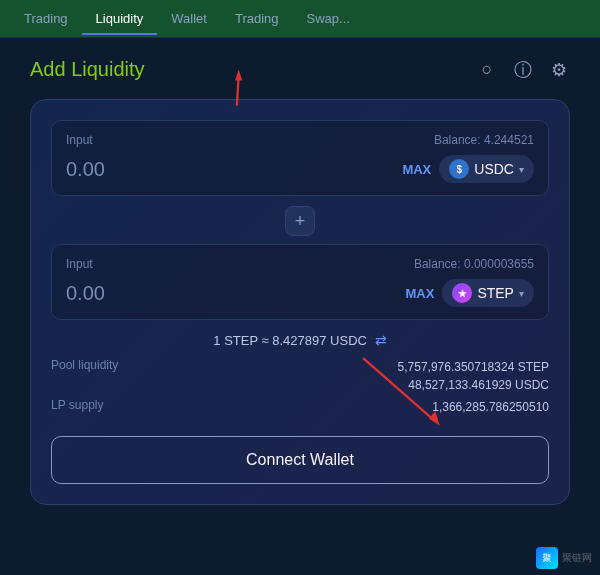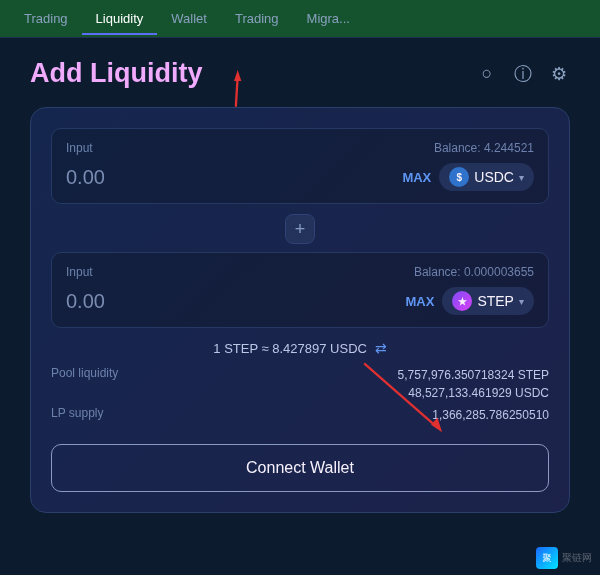--- a/index.html
+++ b/index.html
@@ -58,23 +58,23 @@
     }
 
     
     .title-row {
       display: flex;
       align-items: center;
       justify-content: space-between;
       margin-bottom: 18px;
     }
     .page-title {
-      font-size: 27px;
-      font-weight: bold;
-      color: #f0abfc;
+      font-size: 20px;
+      font-weight: normal;
+      color: #84cc16;
     }
     .title-icons {
       display: flex;
       gap: 14px;
       align-items: center;
     }
     .title-icon {
       width: 22px;
       height: 22px;
       color: #8aa0c0;
@@ -271,21 +271,21 @@
     }
   </style>
 </head>
 <body>
 
 <nav class="navbar">
   <div class="nav-item">Trading</div>
   <div class="nav-item active">Liquidity</div>
   <div class="nav-item">Wallet</div>
   <div class="nav-item">Trading</div>
-  <div class="nav-item">Migra...</div>
+  <div class="nav-item">Swap...</div>
 </nav>
 
 <div class="main">
 
   <svg class="arrow-overlay" viewBox="0 0 600 540" xmlns="http://www.w3.org/2000/svg">
 
     <line x1="230" y1="75" x2="232" y2="42" stroke="#e03030" stroke-width="2.5"></line>
     <polygon points="232,35 228,47 236,47" fill="#e03030"></polygon>
 
     <line x1="370" y1="355" x2="450" y2="425" stroke="#e03030" stroke-width="2.5"></line>

